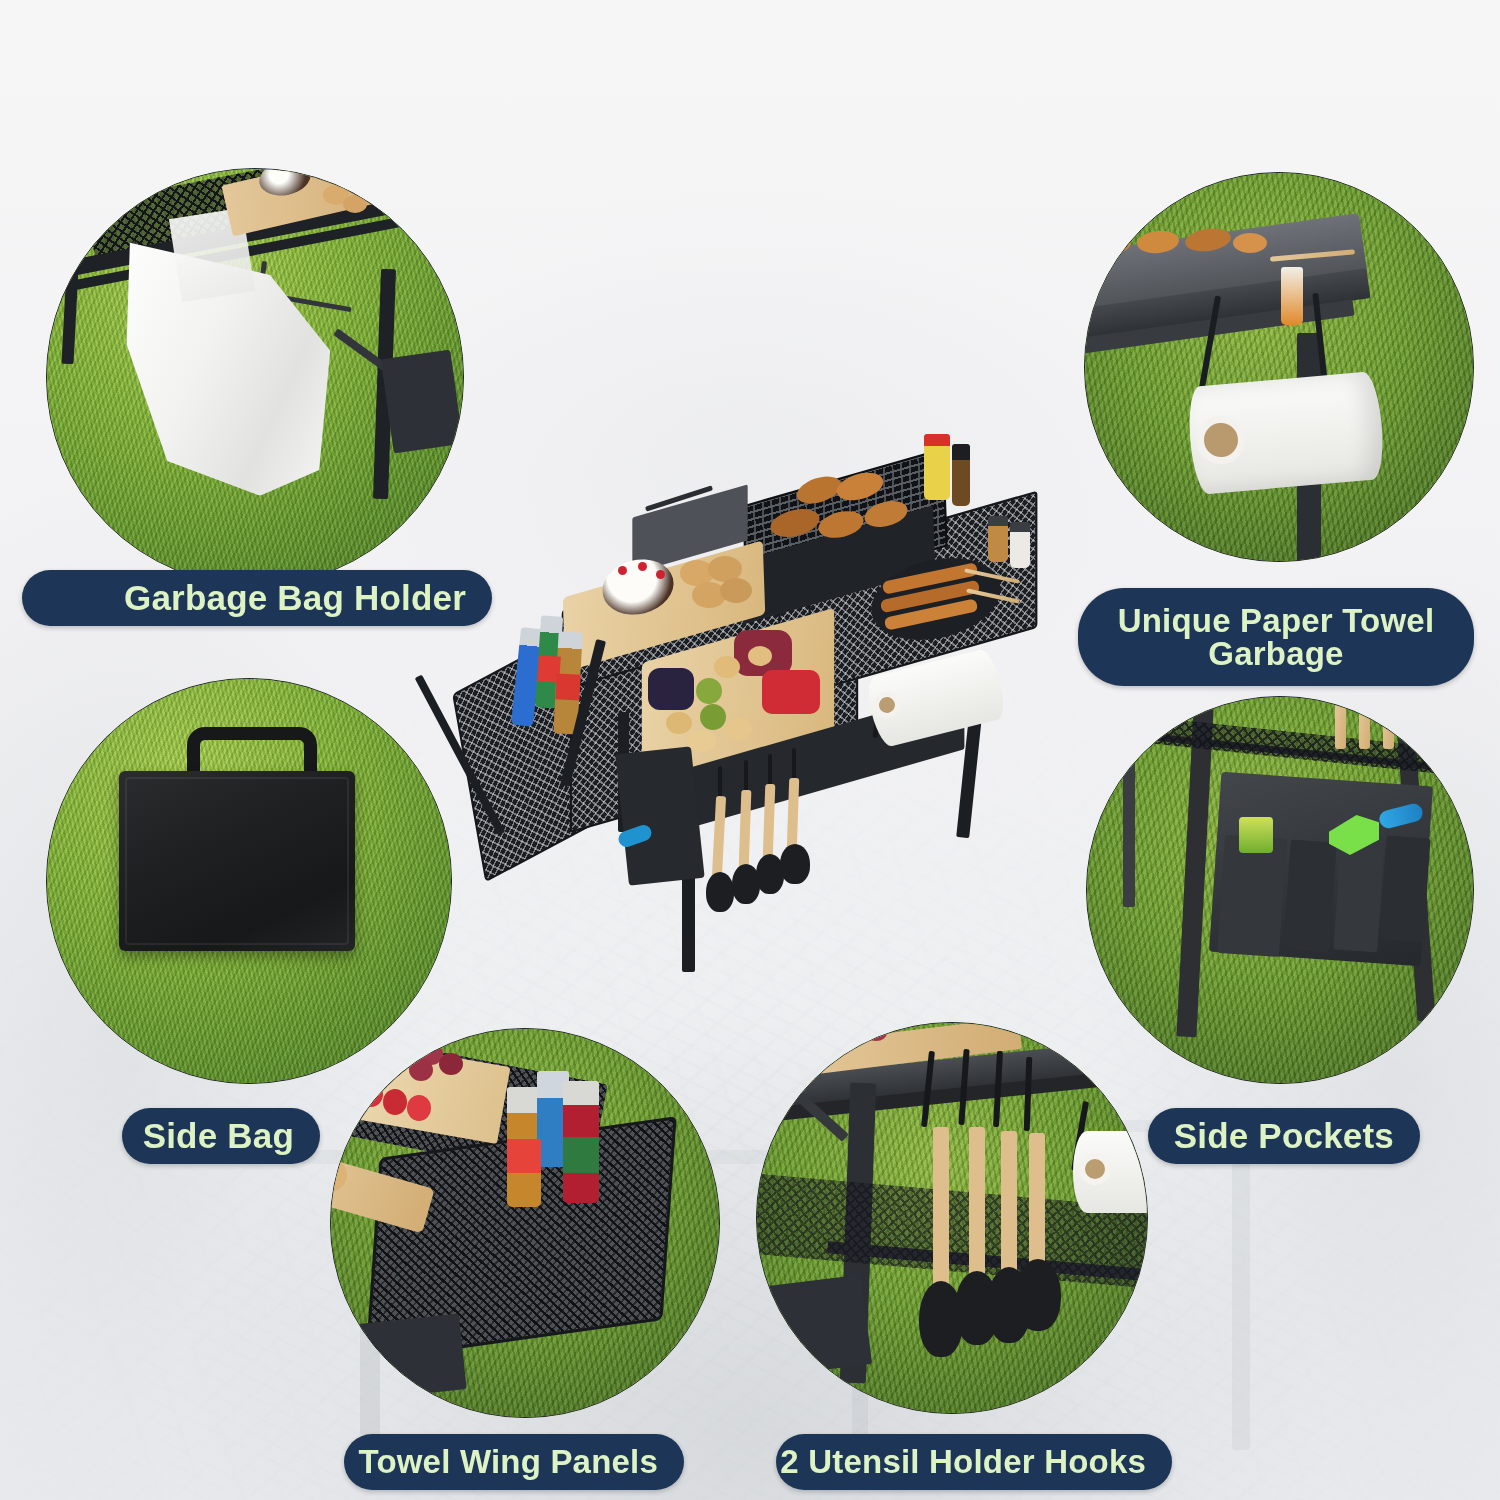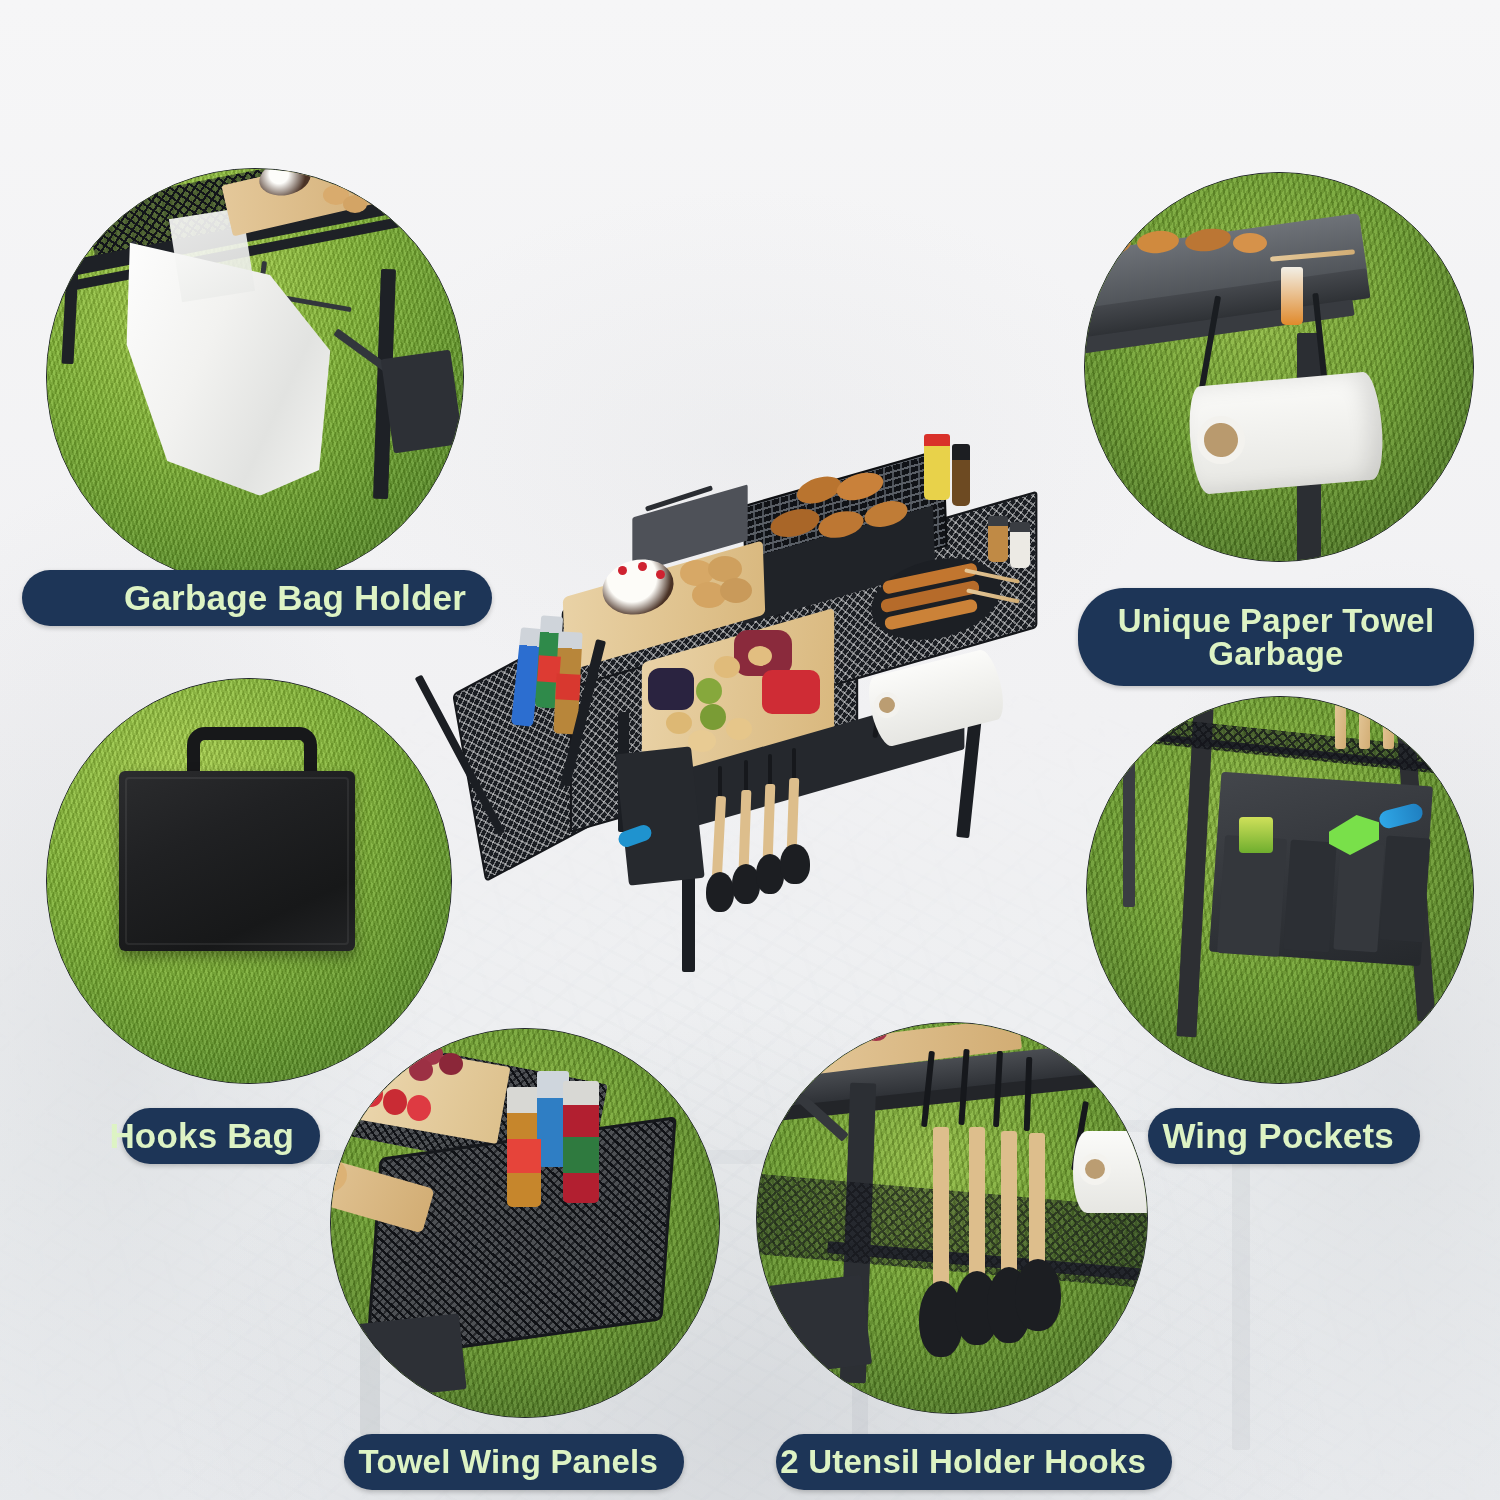--- a/index.html
+++ b/index.html
@@ -215,21 +215,21 @@
 
 <div class="circle" style="left:46px;top:678px;width:406px;height:406px;">
   <div class="grass"></div>
   <div style="position:absolute;left:140px;top:48px;width:130px;height:62px;border:13px solid #17181a;border-bottom:none;border-radius:18px 18px 0 0;"></div>
   <div style="position:absolute;left:72px;top:92px;width:236px;height:180px;border-radius:6px;
               background:linear-gradient(155deg,#2b2c2e 0%,#202123 35%,#171819 75%,#232426 100%);
               box-shadow:0 6px 14px rgba(0,0,0,.35);"></div>
   <div style="position:absolute;left:78px;top:98px;width:224px;height:168px;border:2px solid rgba(255,255,255,.07);border-radius:4px;"></div>
 </div>
 <div class="pill" style="left:122px;top:1108px;width:198px;height:56px;font-size:35px;">
-  <span class="ln">Hooks Bag</span>
+  <span class="ln">Side Bag</span>
 </div>
 
 <div class="circle" style="left:1086px;top:696px;width:388px;height:388px;">
   <div class="grass dark"></div>
 
   <div class="bar" style="left:98px;top:10px;width:20px;height:330px;background:#2d2f33;transform:rotate(3deg);"></div>
   <div class="bar" style="left:320px;top:24px;width:18px;height:300px;background:#2d2f33;transform:rotate(-4deg);"></div>
   <div class="bar" style="left:36px;top:60px;width:12px;height:150px;background:#3a3d42;"></div>
   <div class="bar2" style="left:10px;top:50px;width:370px;height:7px;transform:rotate(6deg);background:#232529;"></div>
   <div class="mesh" style="left:0px;top:34px;width:390px;height:26px;transform:rotate(6deg);opacity:.85;"></div>
@@ -243,21 +243,21 @@
   <div class="cloth" style="left:200px;top:144px;width:46px;height:110px;background:#2c2f34;transform:rotate(4deg);"></div>
   <div class="cloth" style="left:250px;top:146px;width:44px;height:108px;background:#35383d;transform:rotate(4deg);"></div>
   <div class="cloth" style="left:296px;top:140px;width:44px;height:104px;background:#2b2e33;transform:rotate(4deg);"></div>
 
   <div style="position:absolute;left:152px;top:120px;width:34px;height:36px;border-radius:4px;background:linear-gradient(180deg,#cfe05a,#6fae2e);"></div>
   <div style="position:absolute;left:242px;top:118px;width:50px;height:40px;background:#79e04a;
               clip-path:polygon(0 42%, 55% 0, 100% 18%, 100% 62%, 42% 100%, 0 72%);"></div>
   <div style="position:absolute;left:292px;top:110px;width:44px;height:18px;border-radius:9px;background:linear-gradient(90deg,#2fa8e8,#1f7fc0);transform:rotate(-14deg);"></div>
 </div>
 <div class="pill" style="left:1148px;top:1108px;width:272px;height:56px;font-size:35px;">
-  <span class="ln">Wing Pockets</span>
+  <span class="ln">Side Pockets</span>
 </div>
 
 <div class="circle" style="left:330px;top:1028px;width:390px;height:390px;">
   <div class="grass dark"></div>
 
   <div class="meshpanel" style="left:-30px;top:26px;width:300px;height:100px;transform:rotate(11deg);border-radius:4px;"></div>
 
   <div class="meshpanel" style="left:40px;top:110px;width:300px;height:200px;transform:rotate(-8deg) skewX(-12deg);border:3px solid #16181c;border-radius:6px;"></div>
 
   <div class="wood" style="left:-6px;top:22px;width:180px;height:78px;transform:rotate(10deg);background:linear-gradient(100deg,#efdcb6,#ddc18d);"></div>

